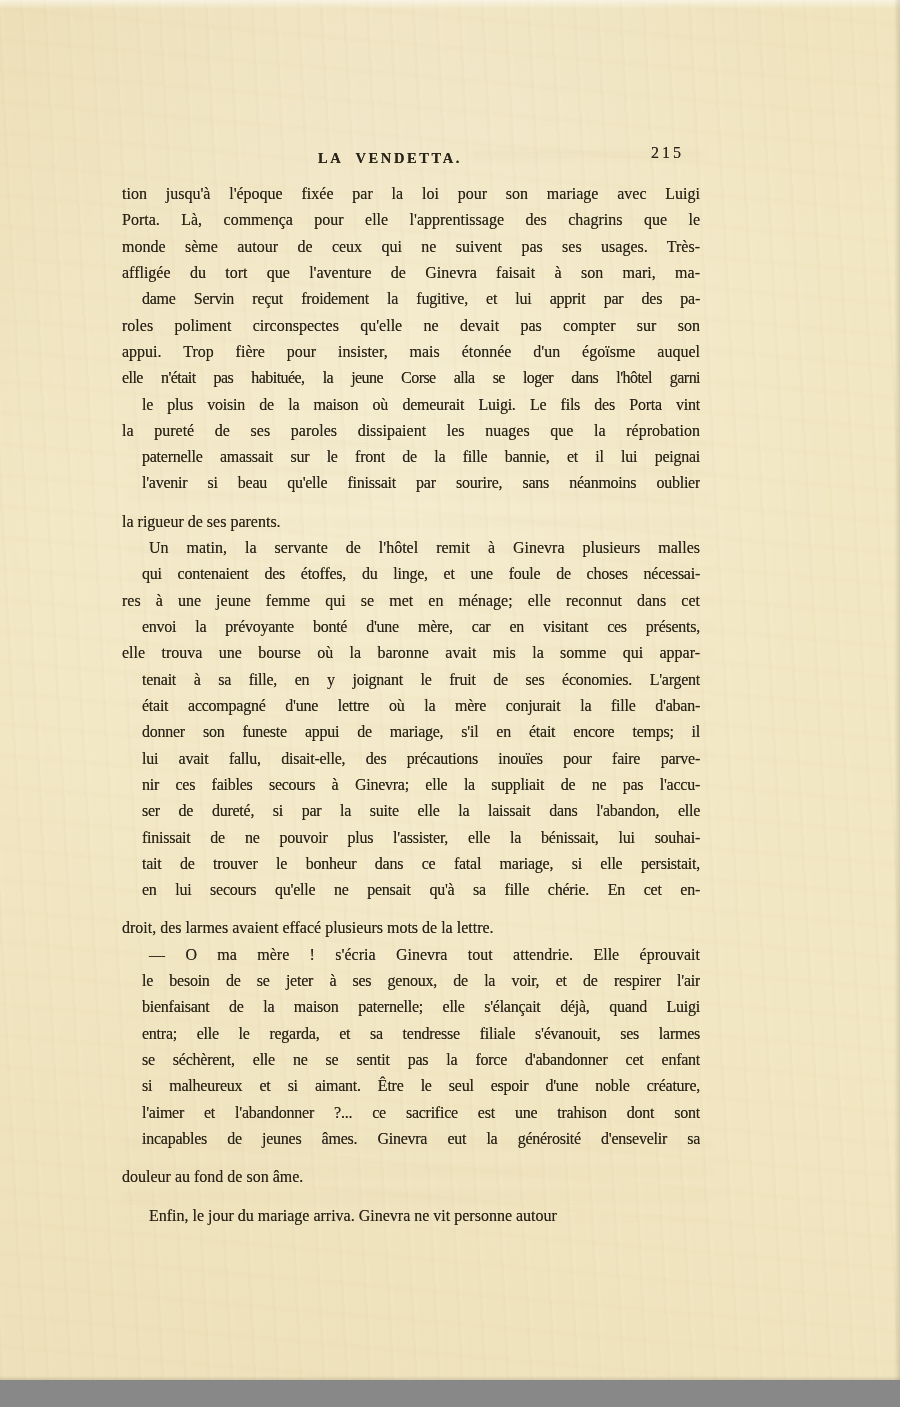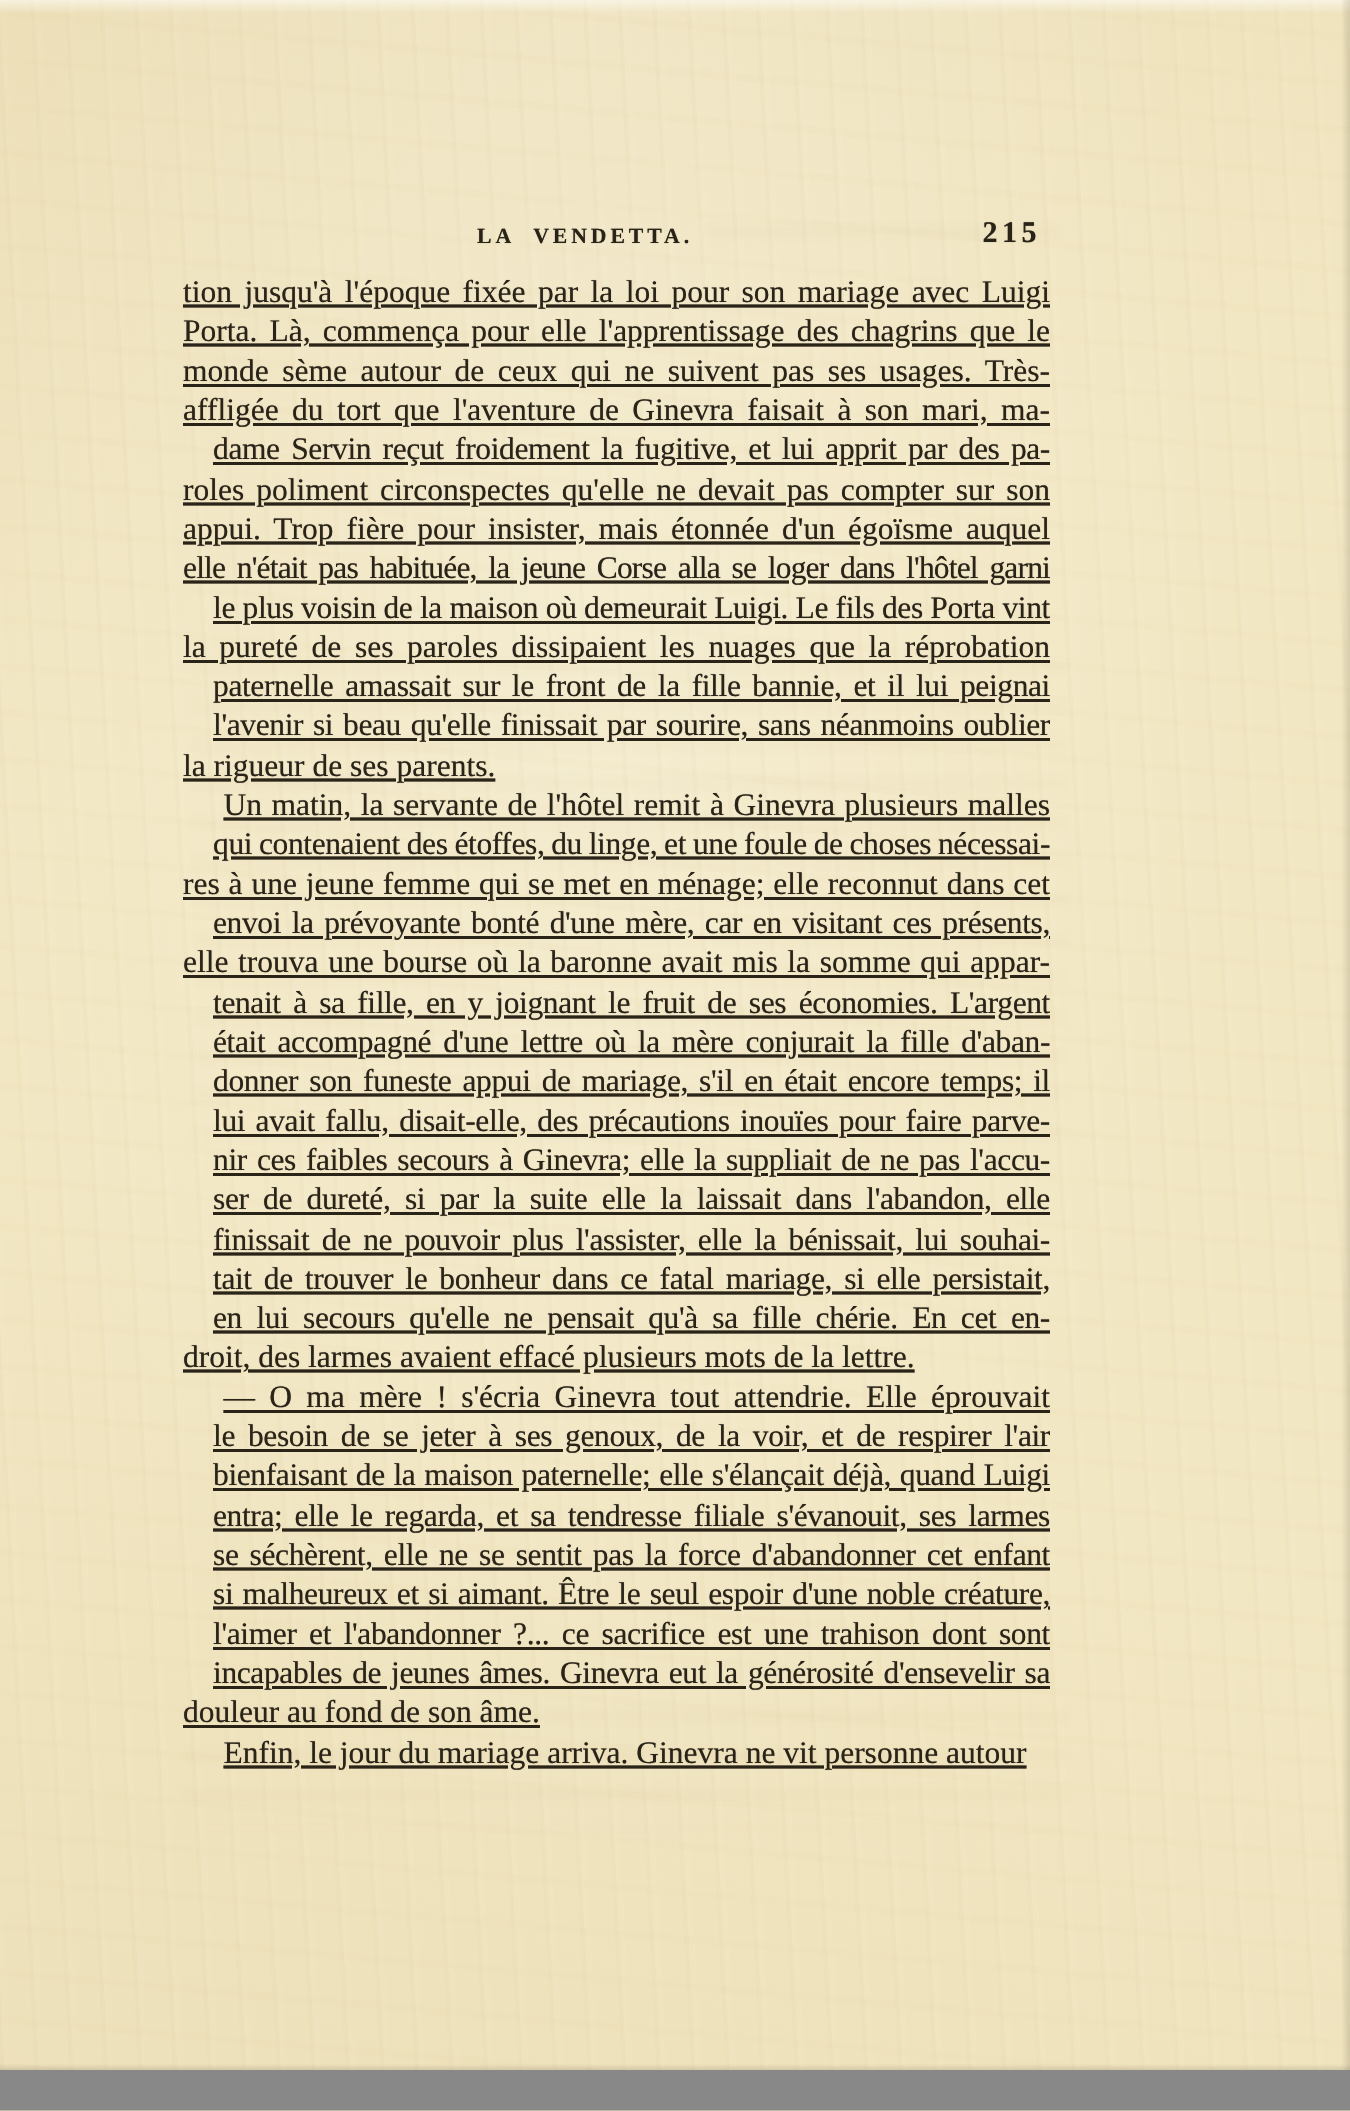--- a/index.html
+++ b/index.html
@@ -65,43 +65,42 @@
     left: -21px;
     text-align: center;
     font-size: 14.5px;
     font-weight: bold;
     letter-spacing: 2.6px;
     word-spacing: 7px;
     text-shadow: 0 0 0.5px rgba(42,35,24,0.65);
   }
   .page-number {
     position: absolute;
-    right: 6px; top: -6px;
-    font-size: 20px;
-    font-weight: bold;
+    right: 16px; top: -6px;
+    font-size: 16px;
+    font-weight: normal;
     letter-spacing: 3px;
     text-shadow: 0 0 0.5px rgba(42,35,24,0.65);
   }
 
   .text-block {
     position: absolute;
     left: 122px; top: 181px; width: 578px;
-    font-size: 21px;
+    font-size: 16px;
     line-height: 26.32px;
     color: var(--ink, #2a2318);
     text-shadow: 0 0 0.5px rgba(42,35,24,0.62);
-    text-decoration: underline;
   }
   .line {
     height: 26.32px;
     text-align: justify;
     text-align-last: justify;
     overflow: hidden;
   }
-  .line.par-end { text-align-last: left; }
+  .line.par-end { text-align-last: left; margin-top: 12px; }
   .line.indent { text-indent: 27px; }
   .line.tight   { letter-spacing: -0.25px; word-spacing: -0.5px; margin-left: 20px; }
   .line.tighter { letter-spacing: -0.55px; word-spacing: -1px; }
 </style>
 </head>
 <body>
 
 <div class="page">
   <div class="paper-texture"></div>
 

